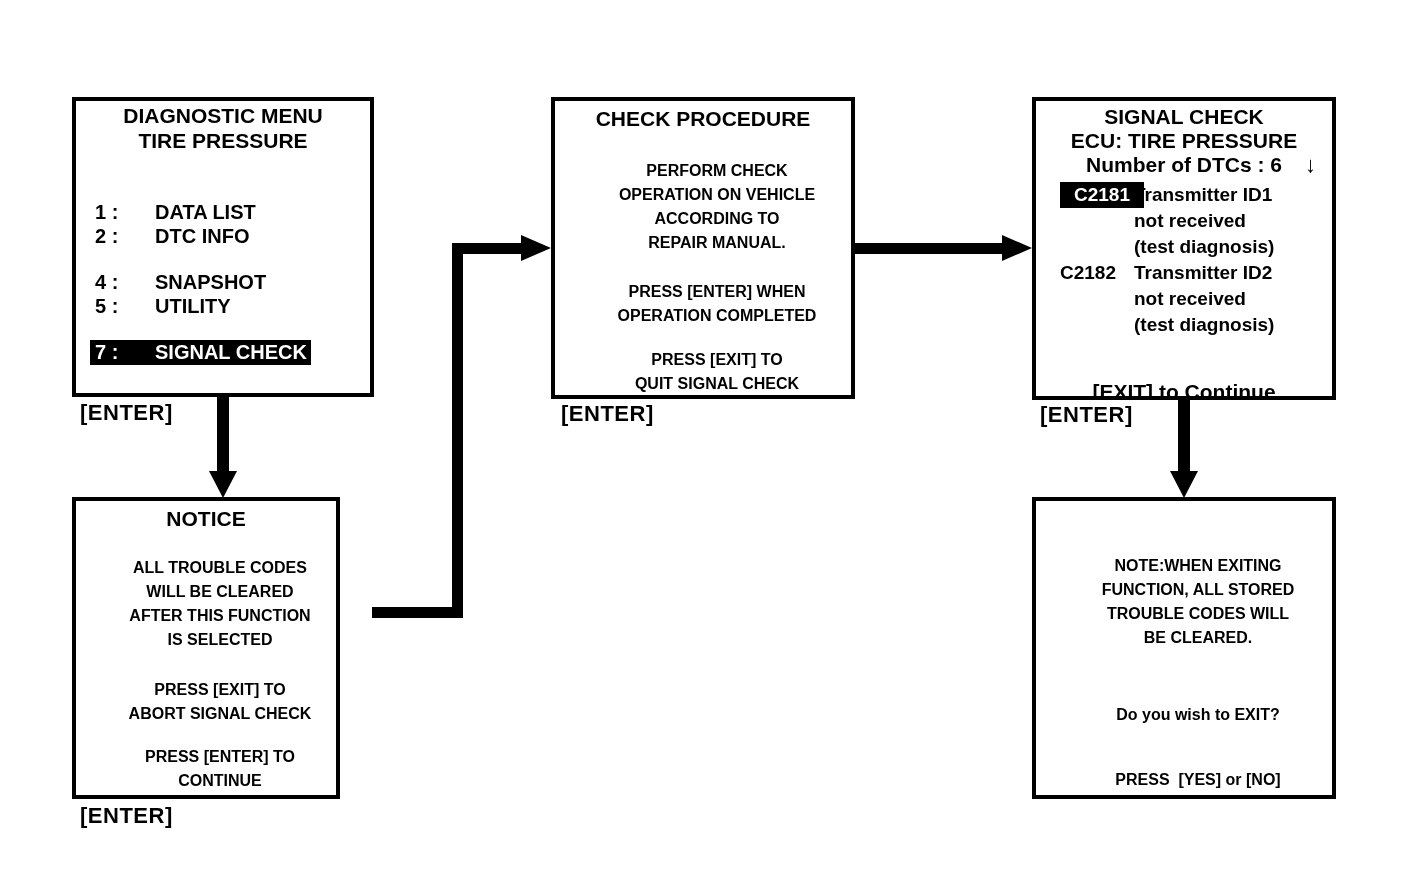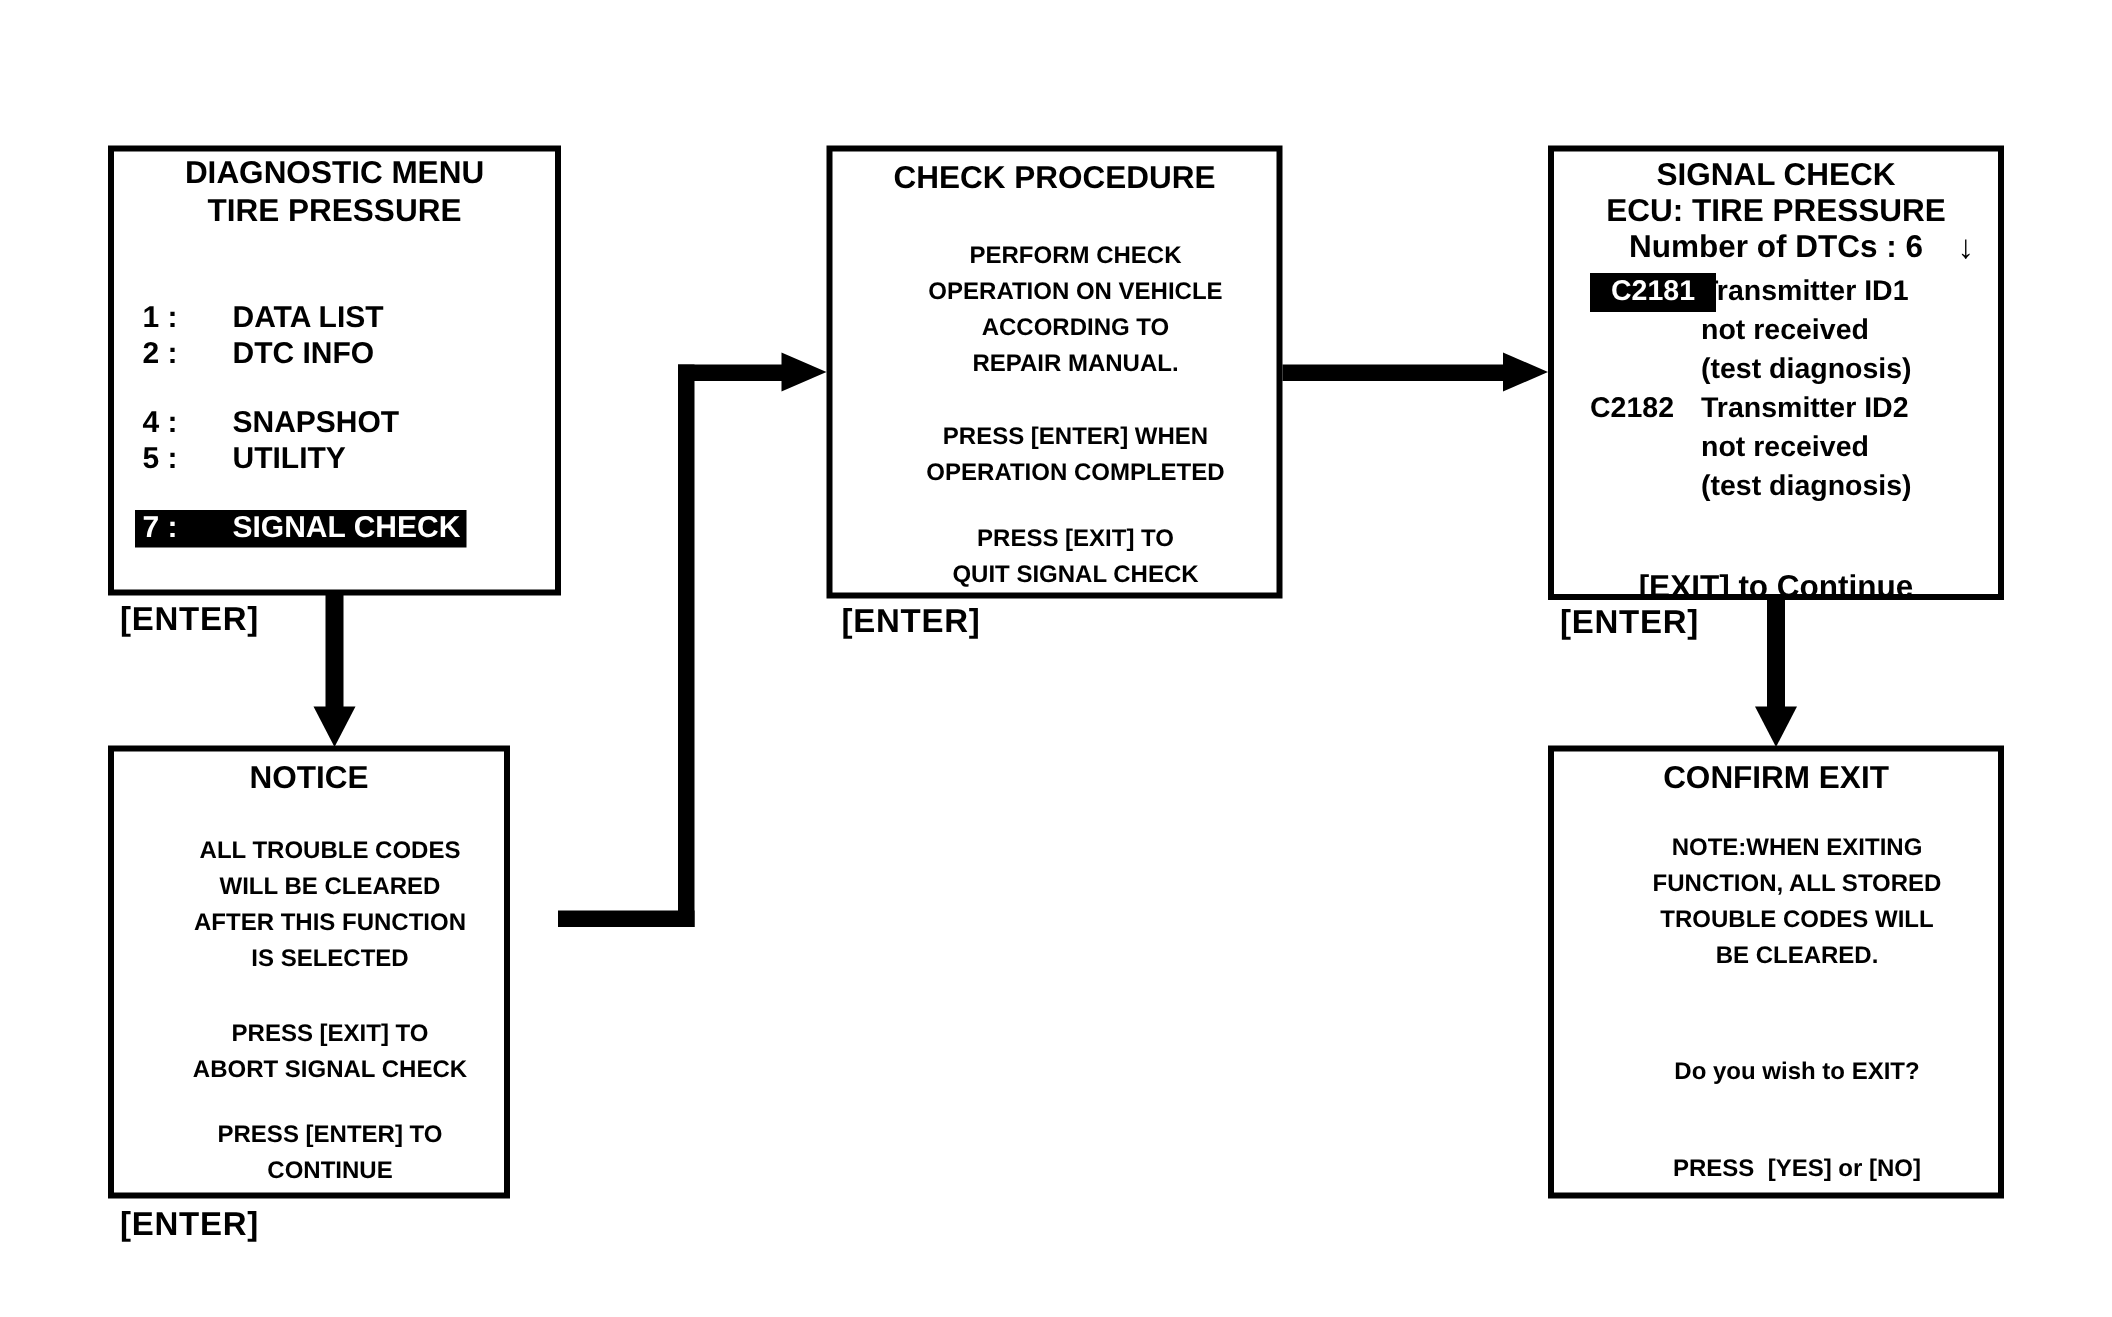--- a/index.html
+++ b/index.html
@@ -131,21 +131,20 @@
 WILL BE CLEARED
 AFTER THIS FUNCTION
 IS SELECTED</div>
     <div class="abs cw txt pre" style="top:177px;">PRESS [EXIT] TO
 ABORT SIGNAL CHECK</div>
     <div class="abs cw txt pre" style="top:244px;">PRESS [ENTER] TO
 CONTINUE</div>
   </div>
 
   <div class="screen" style="left:1032px; top:497px; width:304px; height:302px;">
-    <div class="abs cw title" style="top:5px;">CONFIRM EXIT</div>
     <div class="abs cw txt pre" style="top:53px;">NOTE:WHEN EXITING
 FUNCTION, ALL STORED
 TROUBLE CODES WILL
 BE CLEARED.</div>
     <div class="abs cw txt" style="top:202px;">Do you wish to EXIT?</div>
     <div class="abs cw txt prewrap" style="top:267px;">PRESS  [YES] or [NO]</div>
   </div>
 
   <div class="enter-label" style="left:80px; top:402px;">[ENTER]</div>
   <div class="enter-label" style="left:561px; top:403px;">[ENTER]</div>

